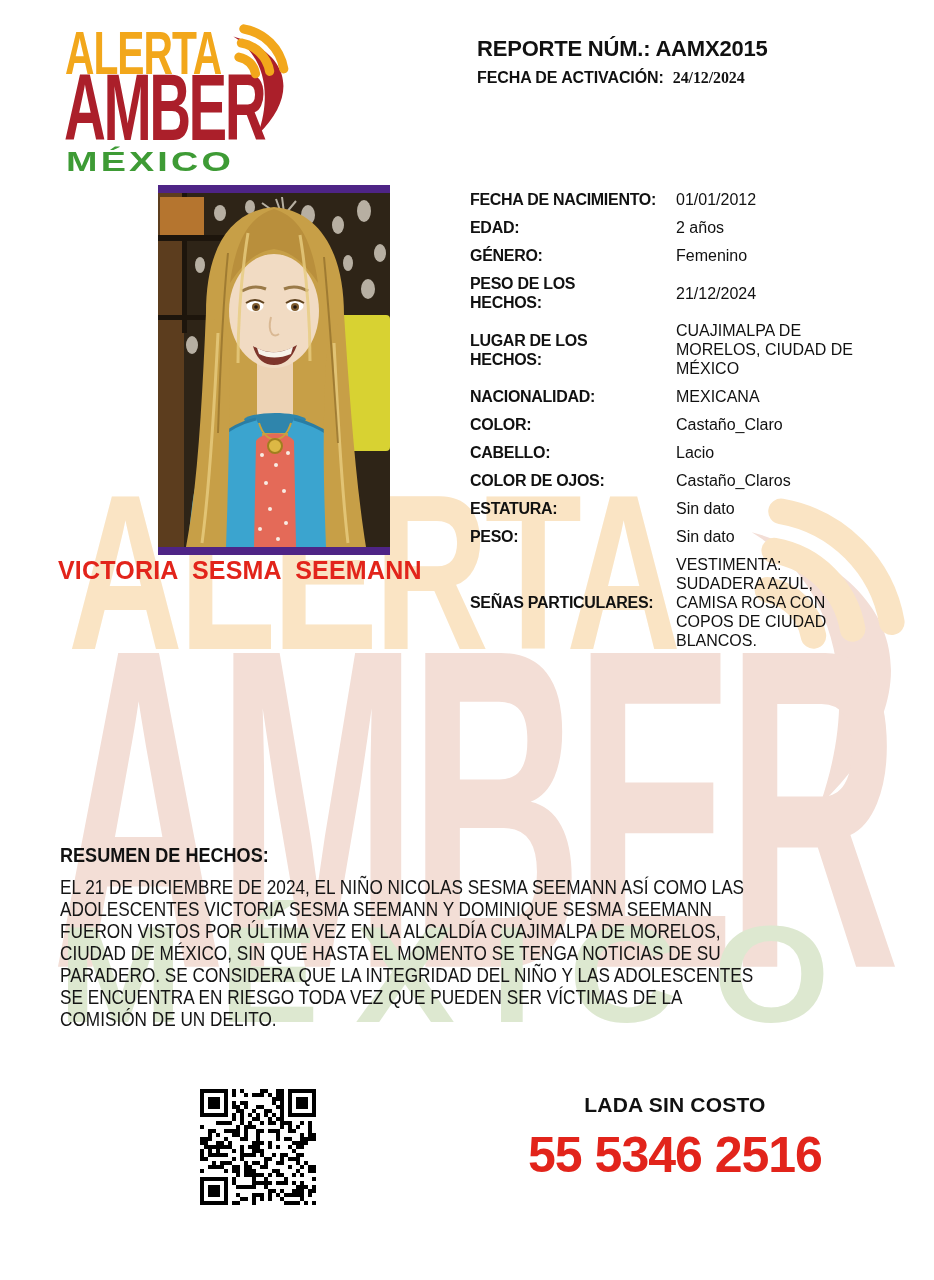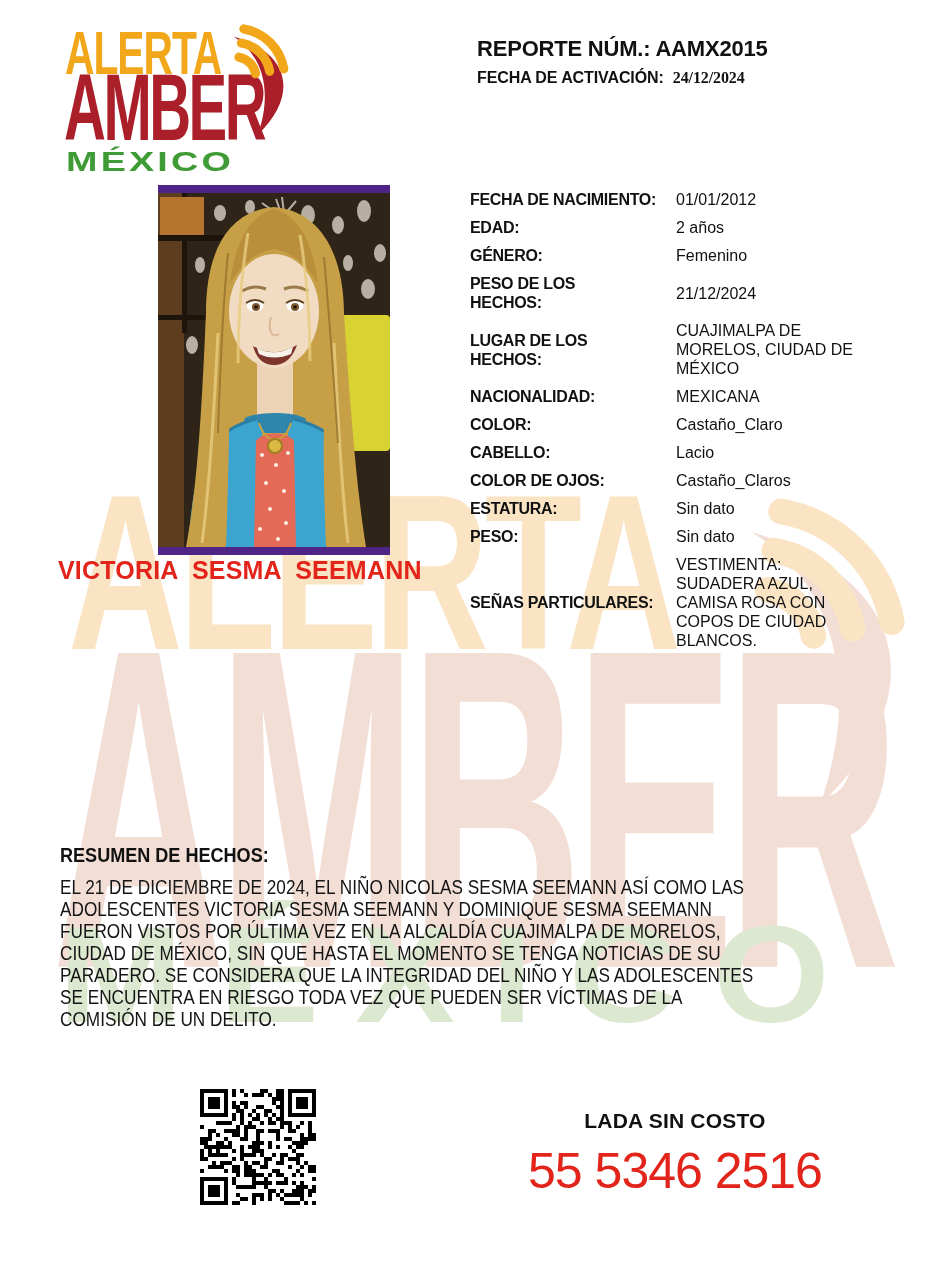--- a/index.html
+++ b/index.html
@@ -55,23 +55,23 @@
     line-height:19px;letter-spacing:-0.3px;white-space:pre-line;}
   .dvalue{flex:1;font-size:16px;line-height:19px;white-space:pre-line;}
   
   .summary-heading{position:absolute;left:60px;top:843px;font-size:21px;font-weight:bold;
     transform:scale(0.86,1);transform-origin:top left;letter-spacing:0;white-space:nowrap;}
   .summary-text{position:absolute;left:60px;top:876px;width:1010px;
     font-size:20px;line-height:22px;color:#151515;white-space:pre-line;
     transform:scale(0.86,1);transform-origin:top left;letter-spacing:0;}
   
   .qr{position:absolute;left:200px;top:1089px;width:116px;height:116px;background:#fff;}
-  .footer-text{position:absolute;left:440px;top:1093px;width:470px;text-align:center;margin-top:16px;}
+  .footer-text{position:absolute;left:440px;top:1093px;width:470px;text-align:center;}
   .lada{font-size:21px;font-weight:bold;letter-spacing:0.2px;}
-  .phone{margin-top:9px;font-size:50px;font-weight:normal;letter-spacing:-1px;
+  .phone{margin-top:9px;font-size:50px;font-weight:bold;letter-spacing:-1px;
     color:var(--accent_red);}
 </style>
 </head>
 <body>
 
 <div class="page">
 
   <div class="wordmark wm wm-alerta">ALERTA</div>
   <svg class="wm-swoosh" viewBox="0 0 88 120" xmlns="http://www.w3.org/2000/svg">
     <path d="M14,12 C70,28 78,70 38,108 C54,62 40,28 14,12 Z" fill="#F3DED6"></path>

